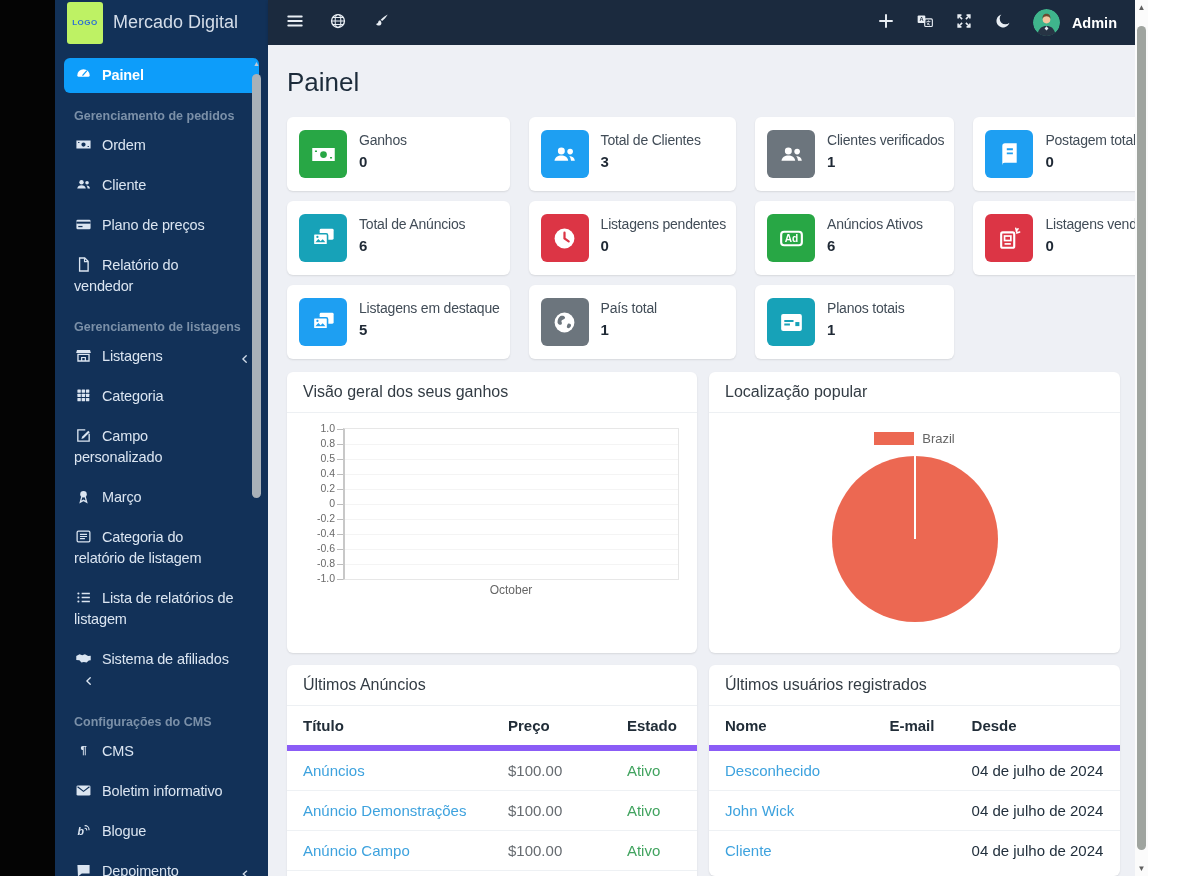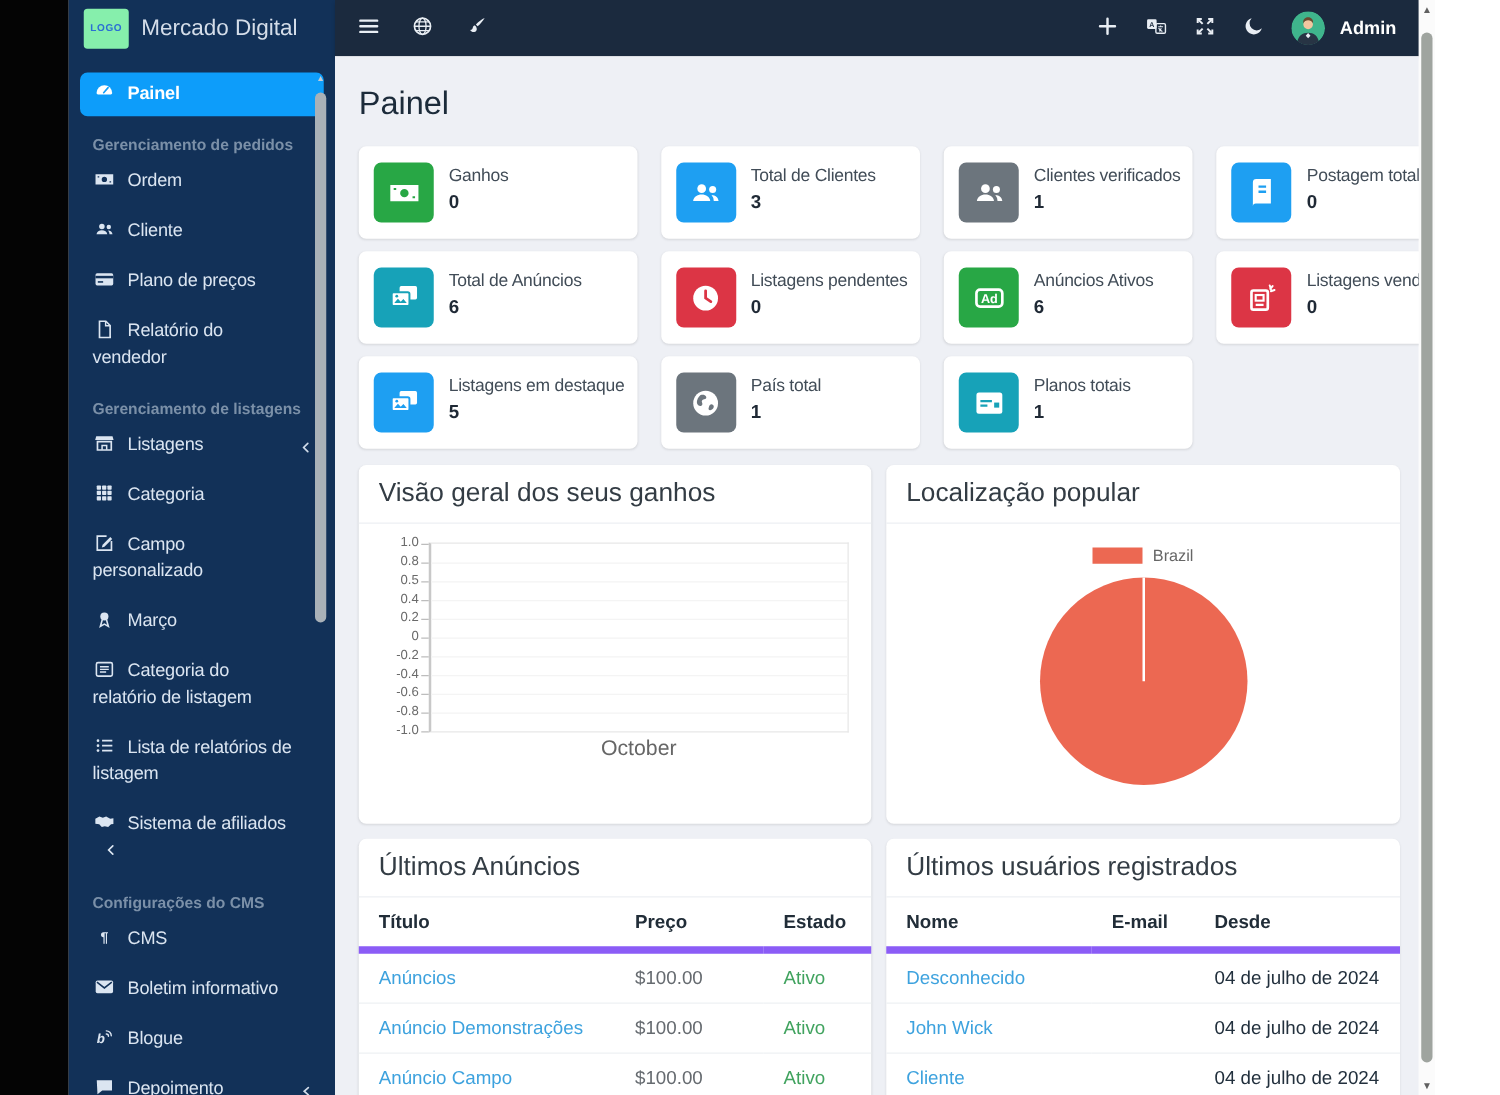--- a/index.html
+++ b/index.html
@@ -3,22 +3,22 @@
 <meta charset="utf-8">
 <style>
   html,body{margin:0;padding:0;background:#fff;}
   .screen{position:relative;width:1200px;height:876px;overflow:hidden;background:#fff;
     font-family:"Liberation Sans","DejaVu Sans",sans-serif;-webkit-font-smoothing:antialiased;}
   
   .black-strip{position:absolute;left:0;top:0;width:55px;height:876px;background:#040404;}
   
   .sidebar{position:absolute;left:55px;top:0;width:213px;height:876px;background:#123158;box-sizing:border-box;}
   .brand{height:45px;display:flex;align-items:center;gap:10px;padding:0 12px;cursor:pointer;}
-  .logo-badge{display:inline-flex;align-items:center;justify-content:center;width:36px;height:32px;
-    background:#86efac;border-radius:3px;color:#2b6fd4;font-size:8px;font-weight:700;letter-spacing:.5px;flex:none;}
+  .logo-badge{display:inline-flex;align-items:center;justify-content:center;width:36px;height:42px;
+    background:#bef264;border-radius:3px;color:#2b6fd4;font-size:8px;font-weight:700;letter-spacing:.5px;flex:none;}
   .brand-text{font-size:18px;color:#d4dde9;}
   .menu{padding:13px 9px 0 9px;}
   .menu-section{padding:11px 10px 5px;font-size:12.5px;font-weight:700;color:#7b90a8;}
   .menu-item{display:block;position:relative;padding:7px 22px 7px 10px;margin-bottom:5px;border-radius:6px;
     color:#dbe5f1;font-size:14.5px;letter-spacing:-0.15px;line-height:1.45;cursor:pointer;}
   .menu-item .mi-icon{display:inline-flex;width:19px;justify-content:center;vertical-align:-3px;margin-right:9px;}
   .menu-item.active-main{background:#0d9dfa;color:#fff;font-weight:700;}
   .chev{position:absolute;right:9px;top:10px;opacity:.95;}
   .chev-inline{display:inline-block;margin-left:10px;vertical-align:-1px;}
   .side-scroll-arrow{position:absolute;right:8px;top:60px;font-size:7px;color:#c2cbd5;}
@@ -38,31 +38,31 @@
   .page-title{font-size:26px;font-weight:500;color:#1c2b3a;margin:6px 0 19px;}
   .stats{display:grid;grid-template-columns:repeat(4,1fr);gap:10px 19px;}
   .stat-card{background:#fff;border-radius:6px;box-shadow:0 1px 2px rgba(0,0,0,.10);padding:13px 10px 13px 12px;
     display:flex;gap:12px;height:74px;box-sizing:border-box;}
   .stat-icon{width:48px;height:48px;border-radius:6px;flex:none;display:flex;align-items:center;justify-content:center;color:#fff;}
   .stat-label{font-size:14px;letter-spacing:-0.2px;color:#414c57;white-space:nowrap;margin-top:2px;}
   .stat-value{font-size:15px;font-weight:700;color:#1f2935;margin-top:5px;}
   .mid-row{display:grid;grid-template-columns:410px 1fr;gap:12px;margin:13px 0 12px;}
   .bottom-row{display:grid;grid-template-columns:410px 1fr;gap:12px;align-items:start;}
   .card{background:#fff;border-radius:6px;box-shadow:0 1px 2px rgba(0,0,0,.10);}
-  .card-header{padding:11px 16px;font-size:21px;color:#333c44;border-bottom:1px solid #edf0f3;}
+  .card-header{padding:11px 16px;font-size:16px;color:#333c44;border-bottom:1px solid #edf0f3;}
   .chart-body{position:relative;min-height:230px;}
   .legend{display:flex;justify-content:center;align-items:center;gap:8px;padding-top:18px;font-size:13px;color:#666;}
   .swatch{width:40px;height:13px;display:inline-block;}
   .e-wrap{position:relative;margin:10px 14px 0 10px;height:172px;}
   .ylab{position:absolute;left:0;width:38px;text-align:right;font-size:10.5px;color:#6a6a6a;}
   .e-plot{position:absolute;left:46px;right:4px;top:5px;height:150px;border:1px solid #e7e7e7;
     border-left:2px solid #c8c8c8;background:#fff;}
   .gl{position:absolute;left:0;right:0;height:1px;background:#f4f4f4;}
   .tick{position:absolute;left:-8px;width:6px;height:1px;background:#bdbdbd;}
-  .x-label{position:absolute;left:46px;right:4px;top:160px;text-align:center;font-size:17px;color:#666;}
+  .x-label{position:absolute;left:46px;right:4px;top:160px;text-align:center;font-size:12px;color:#666;}
   .pie{width:166px;height:166px;border-radius:50%;margin:10px auto 0;position:relative;}
   .pie-line{position:absolute;left:calc(50% - 1px);top:0;width:2px;height:50%;background:#fff;}
   table{width:100%;border-collapse:collapse;font-size:15px;}
   th,td{text-align:left;padding:11px 16px;}
   thead th{font-weight:700;color:#212d38;border-bottom:6px solid #8b5cf6;}
   tbody tr + tr td{border-top:1px solid #eef1f4;}
   .c-link{color:#3da2de;cursor:pointer;}
   .c-muted{color:#666b70;}
   .c-green{color:#41a35f;}
   .c-dark{color:#22303d;}

